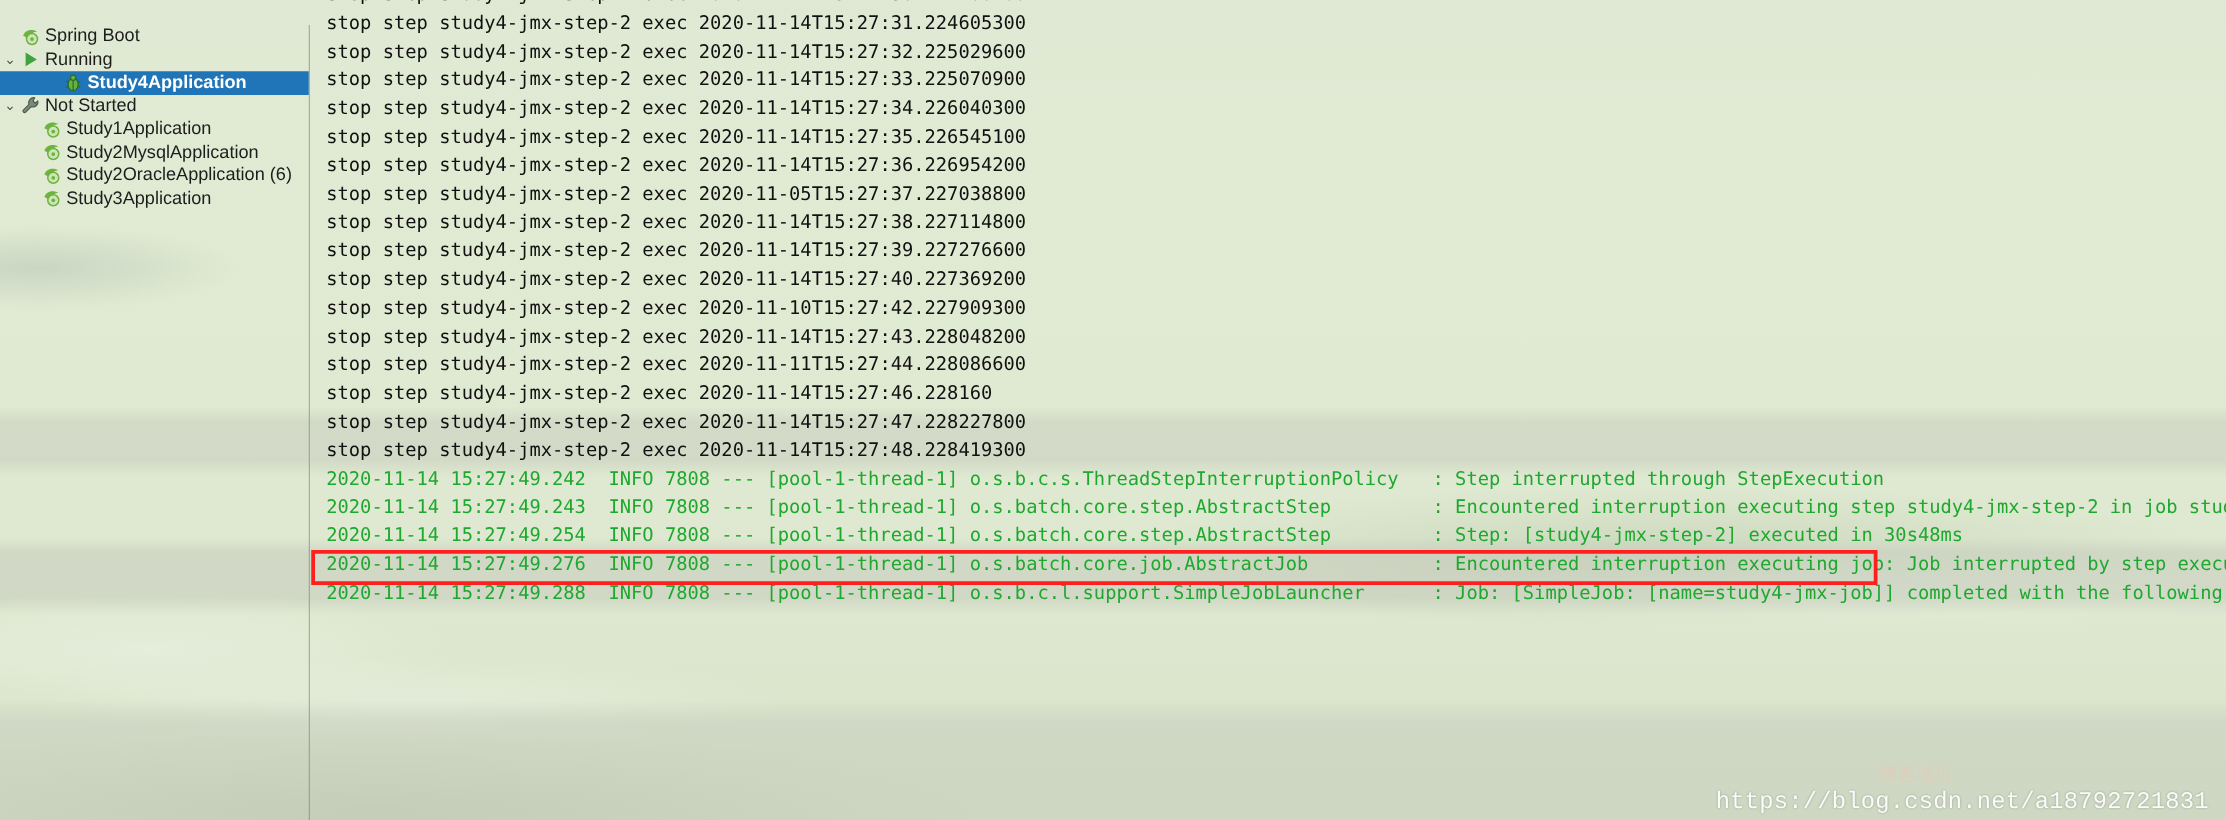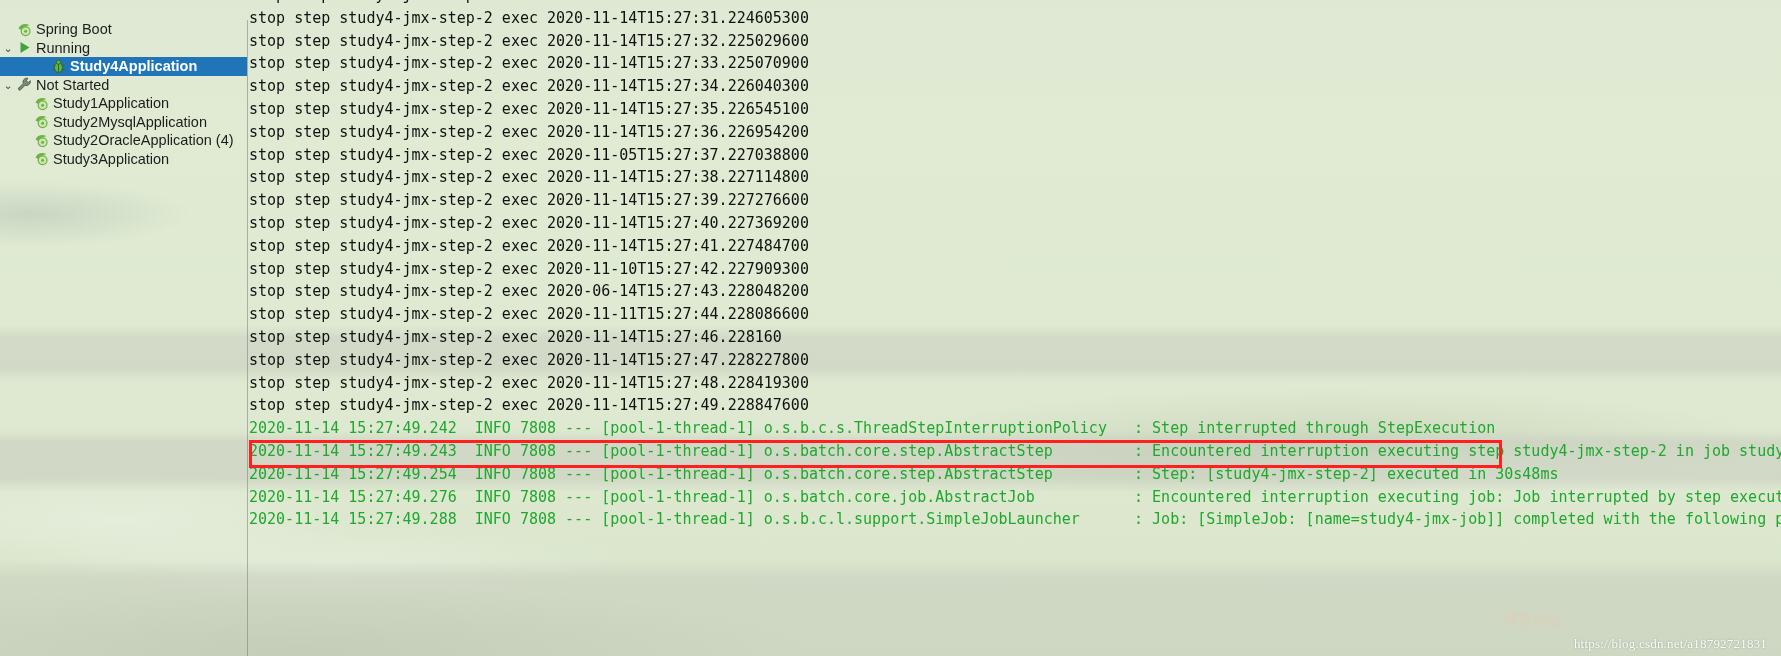--- a/index.html
+++ b/index.html
@@ -100,20 +100,21 @@
   #console {
     position: absolute;
     left: 249px; top: 0;
     width: 1532px;
     height: 656px;
     font-family: "DejaVu Sans Mono", "Liberation Mono", monospace;
     font-size: 15px;
     line-height: 22.8px;
     color: #111111;
     overflow: hidden;
+    padding-left: 12px;
     box-sizing: border-box;
   }
   .console-inner {
     position: relative;
     margin-top: -16px;      
   }
   .log-line {
     white-space: pre;
     height: 22.8px;
   }
@@ -129,22 +130,22 @@
     border: 3px solid #ff1f1f;
     box-sizing: border-box;
     pointer-events: none;
   }
 
   
   #watermark {
     position: absolute;
     right: 14px;
     bottom: 4px;
-    font-family: Liberation Serif, serif;
-    font-size: 13px;
+    font-family: Liberation Mono, monospace;
+    font-size: 19px;
     color: #ffffff;
     opacity: 0.92;
     text-shadow: 0 0 2px rgba(90,100,85,0.55);
     letter-spacing: 0.2px;
   }
   #watermark-cn {
     position: absolute;
     right: 218px;
     bottom: 26px;
     font-family: "Liberation Sans", sans-serif;
@@ -231,21 +232,21 @@
       <div class="tree-row">
         <span class="twisty"></span>
         <span class="indent" style="width: 17px;"></span>
         <span class="ico">
           <svg width="17" height="17" viewBox="0 0 17 17">
             <path d="M2.5 7.5 C4.5 2.5, 10 2.2, 13.5 4.2 C10.5 4.6, 7.5 6.2, 5.6 9.2 Z" fill="#6db33f"></path>
             <circle cx="9.6" cy="10.2" r="4.4" fill="#cfe4b8" stroke="#6db33f" stroke-width="1.2"></circle>
             <circle cx="9.6" cy="10.2" r="1.5" fill="#6db33f"></circle>
           </svg>
         </span>
-        <span class="label">Study2OracleApplication (4)</span>
+        <span class="label">Study2OracleApplication (6)</span>
       </div>
       <div class="tree-row">
         <span class="twisty"></span>
         <span class="indent" style="width: 17px;"></span>
         <span class="ico">
           <svg width="17" height="17" viewBox="0 0 17 17">
             <path d="M2.5 7.5 C4.5 2.5, 10 2.2, 13.5 4.2 C10.5 4.6, 7.5 6.2, 5.6 9.2 Z" fill="#6db33f"></path>
             <circle cx="9.6" cy="10.2" r="4.4" fill="#cfe4b8" stroke="#6db33f" stroke-width="1.2"></circle>
             <circle cx="9.6" cy="10.2" r="1.5" fill="#6db33f"></circle>
           </svg>
@@ -260,28 +261,26 @@
         <div class="log-line">stop step study4-jmx-step-2 exec 2020-11-14T15:27:31.224605300</div>
         <div class="log-line">stop step study4-jmx-step-2 exec 2020-11-14T15:27:32.225029600</div>
         <div class="log-line">stop step study4-jmx-step-2 exec 2020-11-14T15:27:33.225070900</div>
         <div class="log-line">stop step study4-jmx-step-2 exec 2020-11-14T15:27:34.226040300</div>
         <div class="log-line">stop step study4-jmx-step-2 exec 2020-11-14T15:27:35.226545100</div>
         <div class="log-line">stop step study4-jmx-step-2 exec 2020-11-14T15:27:36.226954200</div>
         <div class="log-line">stop step study4-jmx-step-2 exec 2020-11-05T15:27:37.227038800</div>
         <div class="log-line">stop step study4-jmx-step-2 exec 2020-11-14T15:27:38.227114800</div>
         <div class="log-line">stop step study4-jmx-step-2 exec 2020-11-14T15:27:39.227276600</div>
         <div class="log-line">stop step study4-jmx-step-2 exec 2020-11-14T15:27:40.227369200</div>
-        <div class="log-line">stop step study4-jmx-step-2 exec 2020-11-14T15:27:41.227484700</div>
         <div class="log-line">stop step study4-jmx-step-2 exec 2020-11-10T15:27:42.227909300</div>
-        <div class="log-line">stop step study4-jmx-step-2 exec 2020-06-14T15:27:43.228048200</div>
+        <div class="log-line">stop step study4-jmx-step-2 exec 2020-11-14T15:27:43.228048200</div>
         <div class="log-line">stop step study4-jmx-step-2 exec 2020-11-11T15:27:44.228086600</div>
         <div class="log-line">stop step study4-jmx-step-2 exec 2020-11-14T15:27:46.228160</div>
         <div class="log-line">stop step study4-jmx-step-2 exec 2020-11-14T15:27:47.228227800</div>
         <div class="log-line">stop step study4-jmx-step-2 exec 2020-11-14T15:27:48.228419300</div>
-        <div class="log-line">stop step study4-jmx-step-2 exec 2020-11-14T15:27:49.228847600</div>
         <div class="log-line green">2020-11-14 15:27:49.242  INFO 7808 --- [pool-1-thread-1] o.s.b.c.s.ThreadStepInterruptionPolicy   : Step interrupted through StepExecution</div>
         <div class="log-line green">2020-11-14 15:27:49.243  INFO 7808 --- [pool-1-thread-1] o.s.batch.core.step.AbstractStep         : Encountered interruption executing step study4-jmx-step-2 in job study4-jmx-job</div>
         <div class="log-line green">2020-11-14 15:27:49.254  INFO 7808 --- [pool-1-thread-1] o.s.batch.core.step.AbstractStep         : Step: [study4-jmx-step-2] executed in 30s48ms</div>
         <div class="log-line green">2020-11-14 15:27:49.276  INFO 7808 --- [pool-1-thread-1] o.s.batch.core.job.AbstractJob           : Encountered interruption executing job: Job interrupted by step execution</div>
         <div class="log-line green">2020-11-14 15:27:49.288  INFO 7808 --- [pool-1-thread-1] o.s.b.c.l.support.SimpleJobLauncher      : Job: [SimpleJob: [name=study4-jmx-job]] completed with the following parameters</div>
       </div>
   </div>
 
   <div id="redbox"></div>
 

